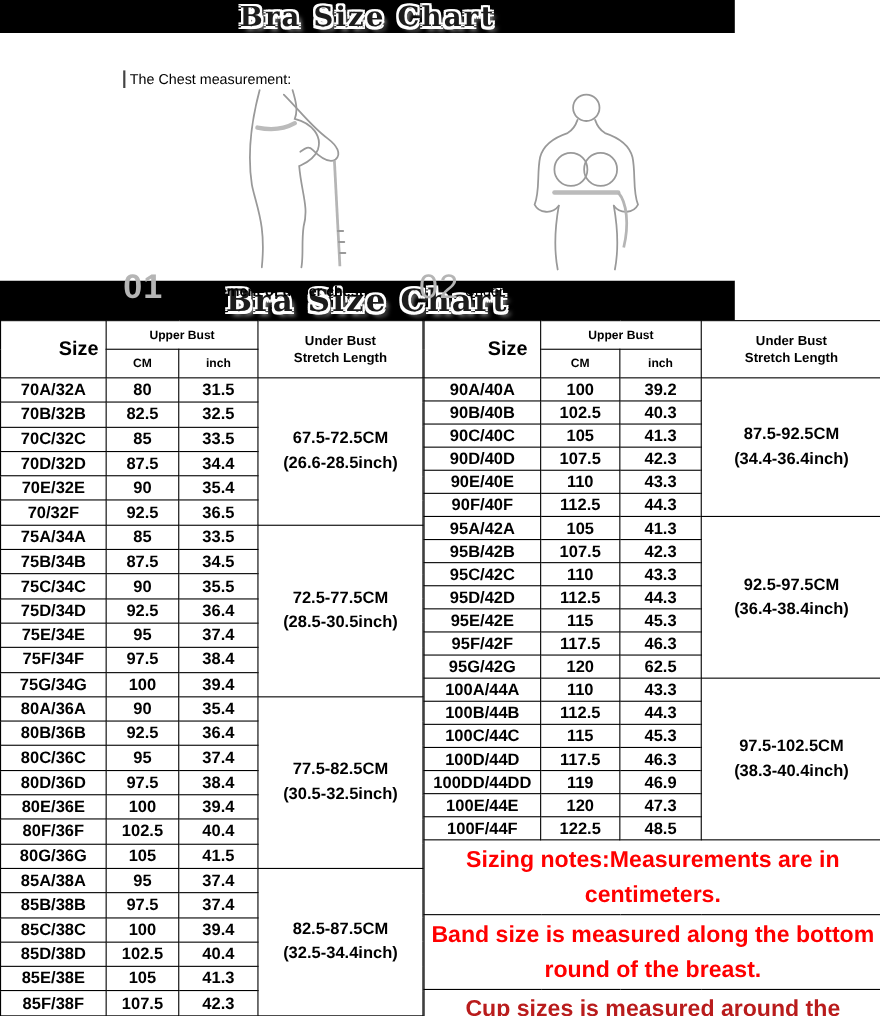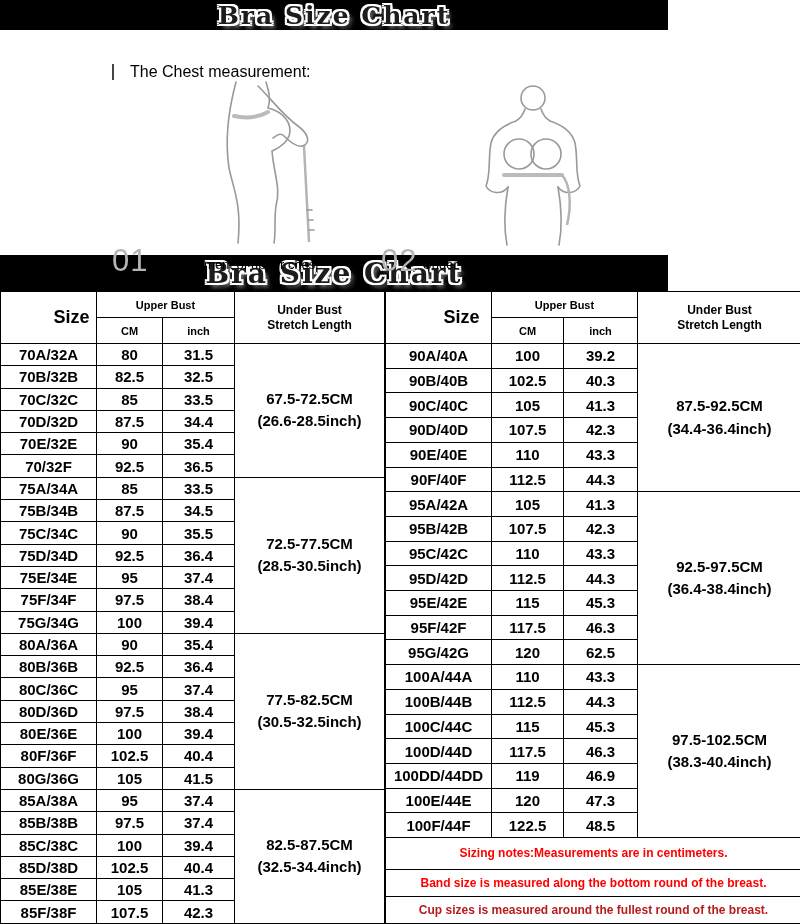--- a/index.html
+++ b/index.html
@@ -29,31 +29,31 @@
       -2px 0 0 #fff, 2px 0 0 #fff, 0 -2px 0 #fff, 0 2px 0 #fff,
       4px 4px 4px #888;
   }
   .banner-top .banner-title { font-size: 25px; }
   .banner-mid .banner-title { font-size: 28px; }
 
   
   .measure-section { position: relative; height: 225px; background: #fff; }
   .measure-heading {
     position: absolute; left: 112px; top: 34px;
-    font-size: 16px; color: #000;
-    border-left: 2px solid #444; padding-left: 16px; line-height: 16px;
+    font-size: 13px; color: #000;
+    border-left: 2px solid #444; padding-left: 4px; line-height: 16px;
   }
   .figure { position: absolute; }
   .figure-1 { left: 178px; top: 50px; }
   .figure-2 { left: 445px; top: 52px; }
   .step {
     position: absolute; top: 218px;
     display: flex; align-items: flex-end; gap: 5px;
   }
-  .step-1 { left: 112px; }
+  .step-1 { left: 112px; font-weight: bold; }
   .step-2 { left: 381px; }
   .step-num {
     font-size: 31px; line-height: 26px;
     color: #b5b5b5; letter-spacing: 1px;
   }
   .step-label { font-size: 13px; color: #000; padding-bottom: 2px; }
 
   
   .chart { display: flex; height: 633px; }
   table.size-table {
@@ -69,21 +69,21 @@
     overflow: hidden; white-space: nowrap;
   }
   thead tr { height: 26px; }
   tbody tr { height: 21px; }
   th { font-size: 11px; font-weight: bold; }
   th.h-size { font-size: 18px; padding-left: 46px; }
   th.h-under { font-size: 12px; line-height: 1.25; }
   td { font-size: 15px; font-weight: bold; }
   td.underbust-cell { font-size: 15px; font-weight: bold; line-height: 1.5; white-space: normal; }
   td.note-cell {
-    color: #ff0000; font-weight: bold; font-size: 12px;
+    color: #ff0000; font-weight: bold; font-size: 21px;
     line-height: 1.5; white-space: normal; padding: 2px 6px;
   }
   svg .line { fill: none; stroke: #999; stroke-width: 1.6; stroke-linecap: round; }
   svg .tape { fill: none; stroke: #bbb; stroke-width: 4; stroke-linecap: round; }
   svg .tape-thin { fill: none; stroke: #b5b5b5; stroke-width: 2.5; }
 </style>
 </head>
 <body>
 
 <div class="page">

